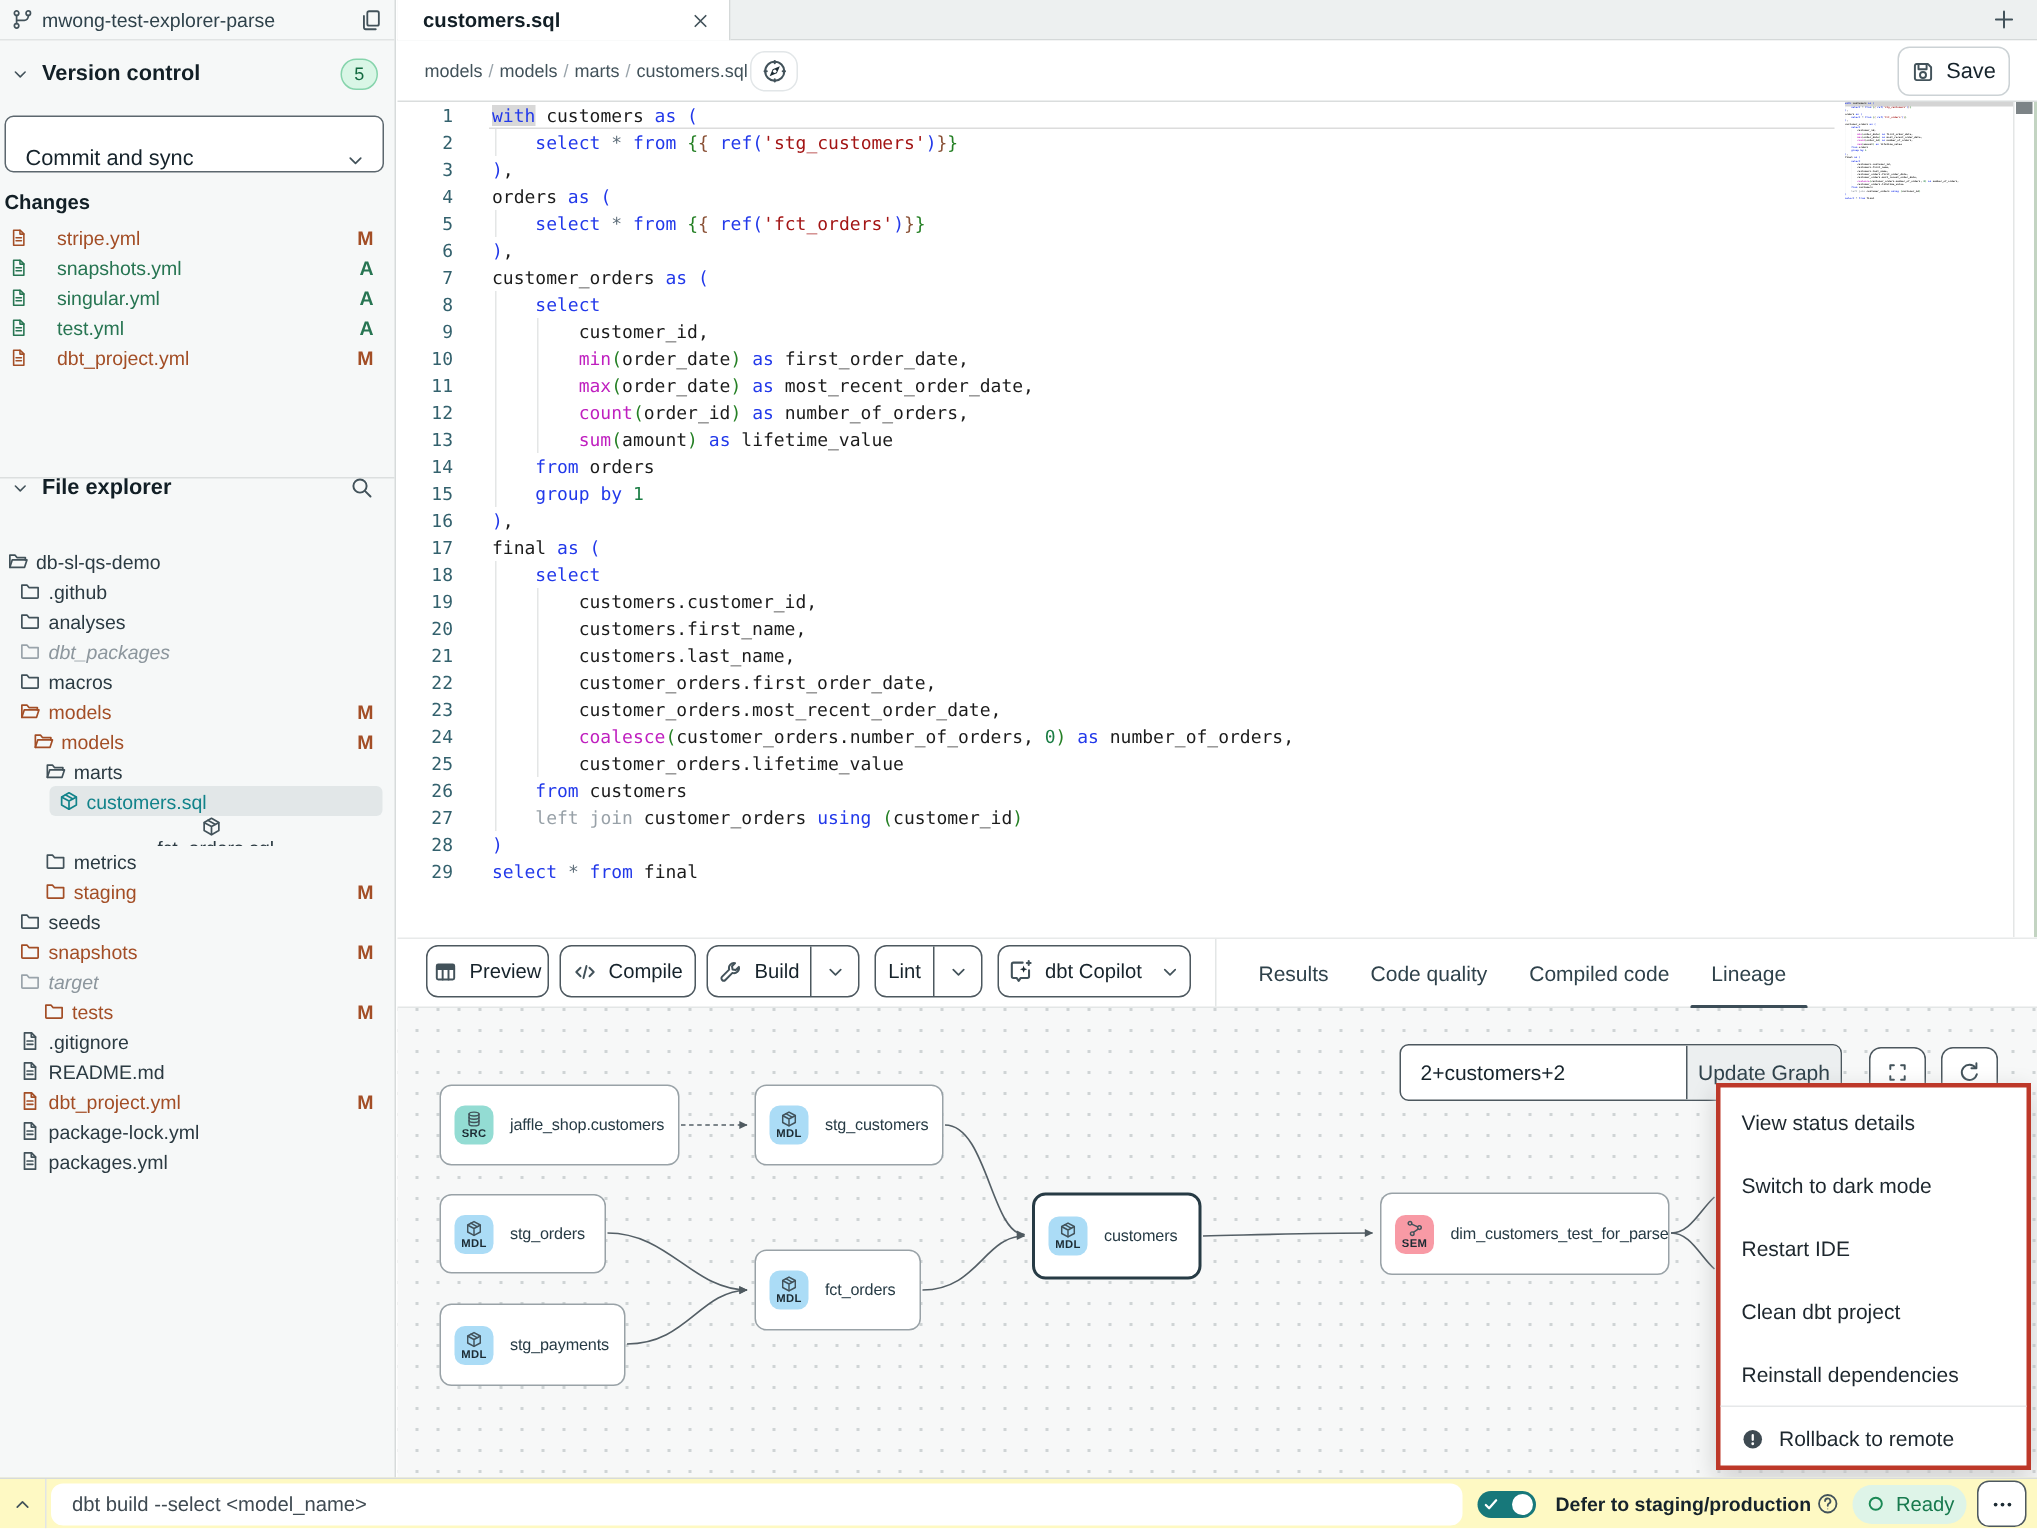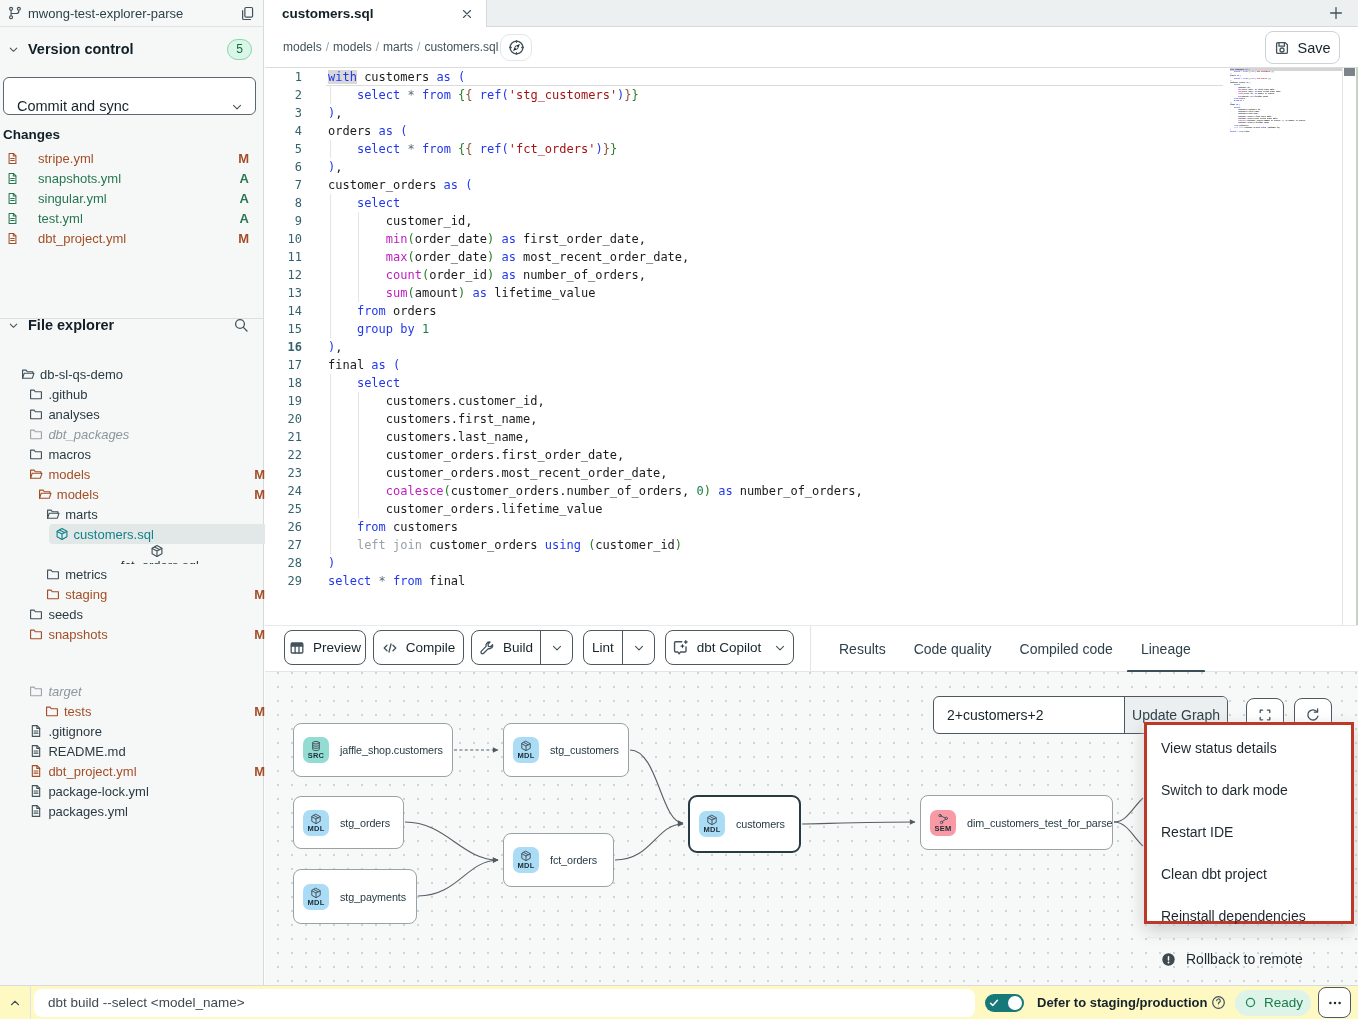--- a/index.html
+++ b/index.html
@@ -23,21 +23,21 @@
 #changes-list{position:absolute;left:0;top:148px;width:100%}
 .chg-row{display:flex;height:20px;align-items:center;padding:0 14px 0 6px;font-size:13px}
 .chg-row .nm{margin-left:19px;flex:1}
 .chg-row .stat{font-weight:700;font-size:13px}
 .c-mod{color:#a34e26}
 .chg-row.c-mod svg{color:#a34e26}
 .c-add{color:#277552}
 .chg-row.c-add svg{color:#277552}
 #sb-divider{position:absolute;left:0;top:318px;width:100%;border-top:1px solid #dcdfdf}
 
-#tree{position:absolute;left:16px;top:364px;width:100%}
+#tree{position:absolute;left:0;top:364px;width:100%}
 .tree-row{position:relative;height:20px;display:flex;align-items:center;font-size:13px;color:#2b3a42;padding-right:14px}
 .tree-row .t-ic{flex:0 0 auto;margin-right:5px;display:flex}
 .tree-row .t-lbl{flex:1;white-space:nowrap;overflow:hidden}
 .tree-row .t-stat{font-weight:700;font-size:13px;color:#a34e26}
 .tree-row.mod .t-lbl{color:#a34e26}
 .tree-row.mod svg{color:#a34e26}
 .tree-row.ghost .t-lbl{color:#8c969d;font-style:italic}
 .tree-row.ghost svg{color:#9aa4ab}
 .tree-row.sel .t-lbl{color:#12838a}
 .tree-row.sel svg{color:#12838a}
@@ -104,21 +104,21 @@
 .nbadge .bt{font-size:7.5px;font-weight:700;line-height:8px;letter-spacing:.2px}
 .nbadge.SRC{background:#93dcd3}.nbadge.MDL{background:#abdcf6}.nbadge.SEM{background:#f89aa5}
 .nlabel{font-size:10.8px;letter-spacing:-0.1px;color:#273b45;white-space:nowrap}
 #searchctl{position:absolute;left:668px;top:24px;width:295px;height:38px;border:1px solid #4d585f;border-radius:6px;background:#fff;display:flex;overflow:hidden}
 #searchctl .inp{flex:1;display:flex;align-items:center;padding-left:13px;font-size:14px;color:#16232b}
 #searchctl .upd{width:103px;background:#eceff0;border-left:1px solid #4d585f;display:flex;align-items:center;justify-content:center;font-size:14px;color:#2f424b;cursor:pointer}
 .lbtn{position:absolute;width:38px;height:33px;border:1px solid #4d585f;border-radius:8px;background:#fff;display:flex;align-items:center;justify-content:center;cursor:pointer}
 #fullscreen-btn{left:981px;top:26px}
 #refresh-btn{left:1029px;top:26px}
 
-#ctxmenu{position:absolute;left:879px;top:50px;width:210px;height:202px;background:#fff;border:3px solid #bd3829;box-shadow:0 6px 16px rgba(0,0,0,.18),0 2px 6px rgba(255,255,255,.8);padding-top:2px}
+#ctxmenu{position:absolute;left:879px;top:50px;width:210px;height:258px;background:#fff;border:3px solid #bd3829;box-shadow:0 6px 16px rgba(0,0,0,.18),0 2px 6px rgba(255,255,255,.8);padding-top:2px}
 .mi{height:42px;display:flex;align-items:center;padding-left:14px;gap:10px;font-size:14px;color:#1d272e;cursor:pointer}
 .msep{border-top:1px solid #e6e8e9;margin:0}
 </style>
 </head>
 <body>
 
 <svg width="0" height="0" style="position:absolute">
 <defs>
 <symbol id="i-branch" viewBox="0 0 16 16">
         <g class="ic">
@@ -451,21 +451,21 @@
         </div>
         <div class="tree-row mod" style="padding-left: 13.4px;">
           <span class="t-ic">
             <svg width="14" height="14">
               <use href="#i-folder"></use>
             </svg>
           </span>
           <span class="t-lbl">snapshots</span>
           <span class="t-stat">M</span>
         </div>
-        <div class="tree-row ghost" style="padding-left: 13.4px; margin-top: 37px;">
+        <div class="tree-row ghost" style="padding-left: 13.4px;">
           <span class="t-ic">
             <svg width="14" height="14">
               <use href="#i-folder"></use>
             </svg>
           </span>
           <span class="t-lbl">target</span>
         </div>
         <div class="tree-row mod" style="padding-left: 29px;">
           <span class="t-ic">
             <svg width="14" height="14">
@@ -558,21 +558,21 @@
           <div style="height: 18px;">6</div>
           <div style="height: 18px;">7</div>
           <div style="height: 18px;">8</div>
           <div style="height: 18px;">9</div>
           <div style="height: 18px;">10</div>
           <div style="height: 18px;">11</div>
           <div style="height: 18px;">12</div>
           <div style="height: 18px;">13</div>
           <div style="height: 18px;">14</div>
           <div style="height: 18px;">15</div>
-          <div style="height: 18px; font-weight: bold;">16</div>
+          <div style="height: 18px;">16</div>
           <div style="height: 18px;">17</div>
           <div style="height: 18px;">18</div>
           <div style="height: 18px;">19</div>
           <div style="height: 18px;">20</div>
           <div style="height: 18px;">21</div>
           <div style="height: 18px;">22</div>
           <div style="height: 18px;">23</div>
           <div style="height: 18px;">24</div>
           <div style="height: 18px;">25</div>
           <div style="height: 18px;">26</div>

